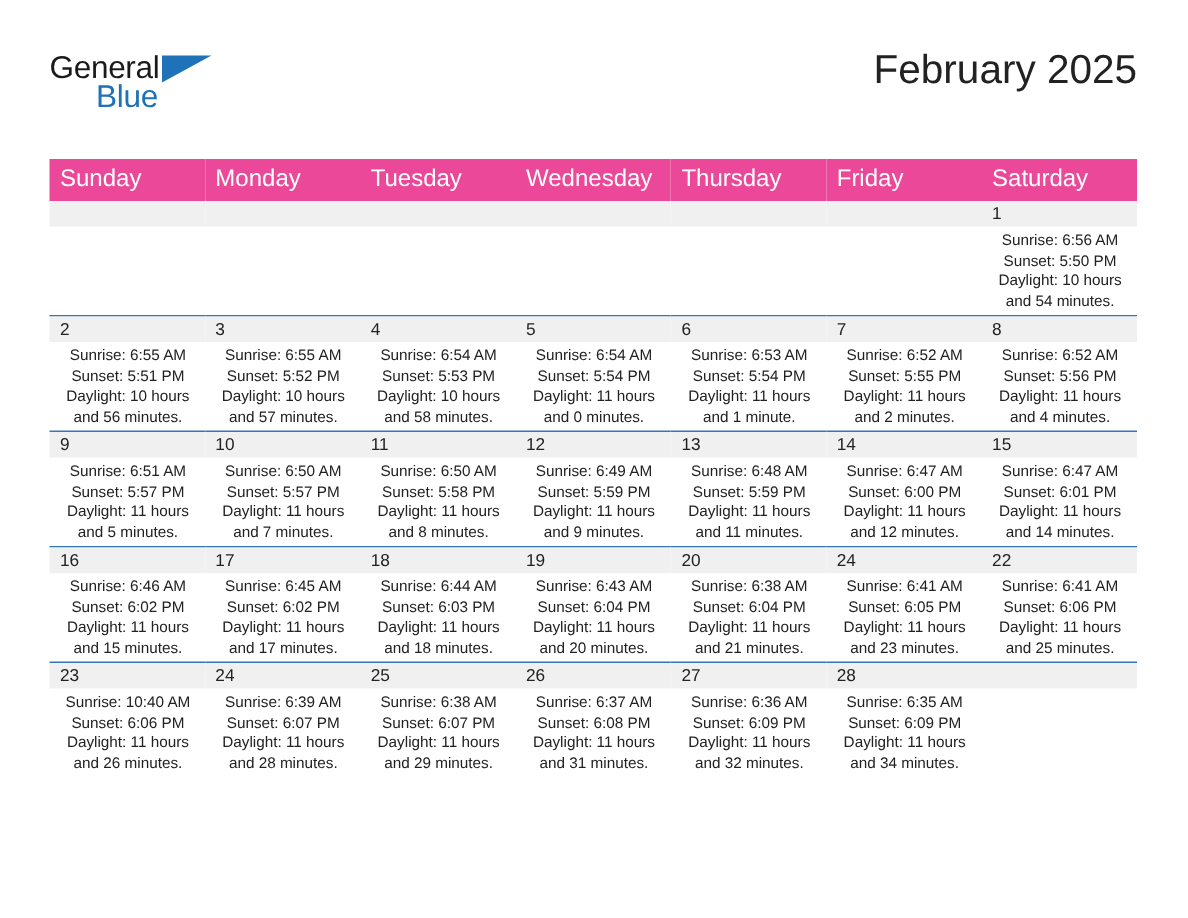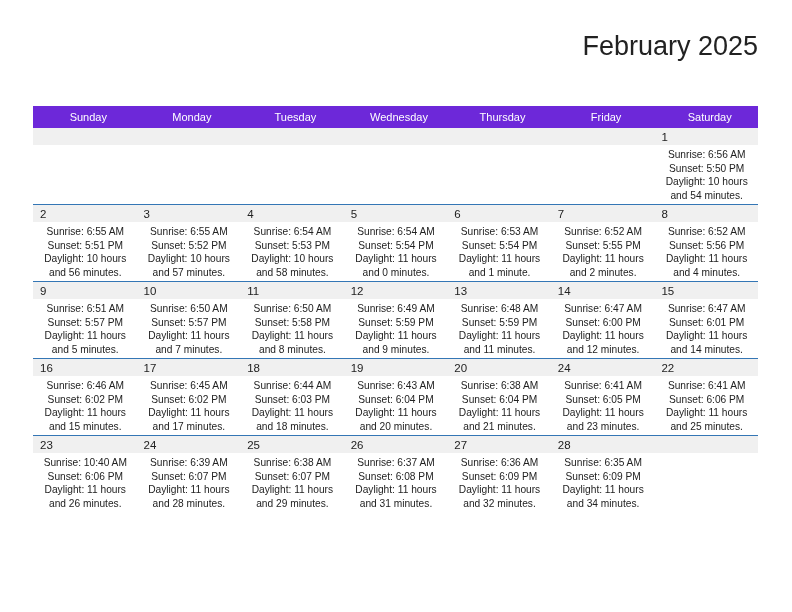--- a/index.html
+++ b/index.html
@@ -90,25 +90,25 @@
     left: 33px;
     top: 106px;
     width: 725px;
   }
   .cal-table {
     width: 725px;
     border-collapse: collapse;
     table-layout: fixed;
   }
   .cal-table th {
-    background: #6d28d9;
+    background: #ec4899;
     color: #ffffff;
-    font-size: 11px;
+    font-size: 16px;
     font-weight: normal;
-    text-align: center;
+    text-align: left;
     padding: 5px 0 5px 7px;
     height: 12px;
     border: none;
   }
   .cal-table td {
     vertical-align: top;
     padding: 0;
     border-top: 1.5px solid #3476b5;
     height: 76px;
     background: #ffffff;
@@ -146,20 +146,25 @@
     white-space: normal;
   }
 </style>
 </head>
 <body>
 
 <div class="page">
 
   <div class="header">
 
+    <div class="brand">
+      <span class="brand-general">General</span>
+      <span class="brand-triangle"></span>
+      <span class="brand-blue">Blue</span>
+    </div>
 
     <div class="title-block">
       <div class="month-title">February 2025</div>
     </div>
 
   </div>
 
   <div class="calendar">
     <table class="cal-table">
       <thead>

